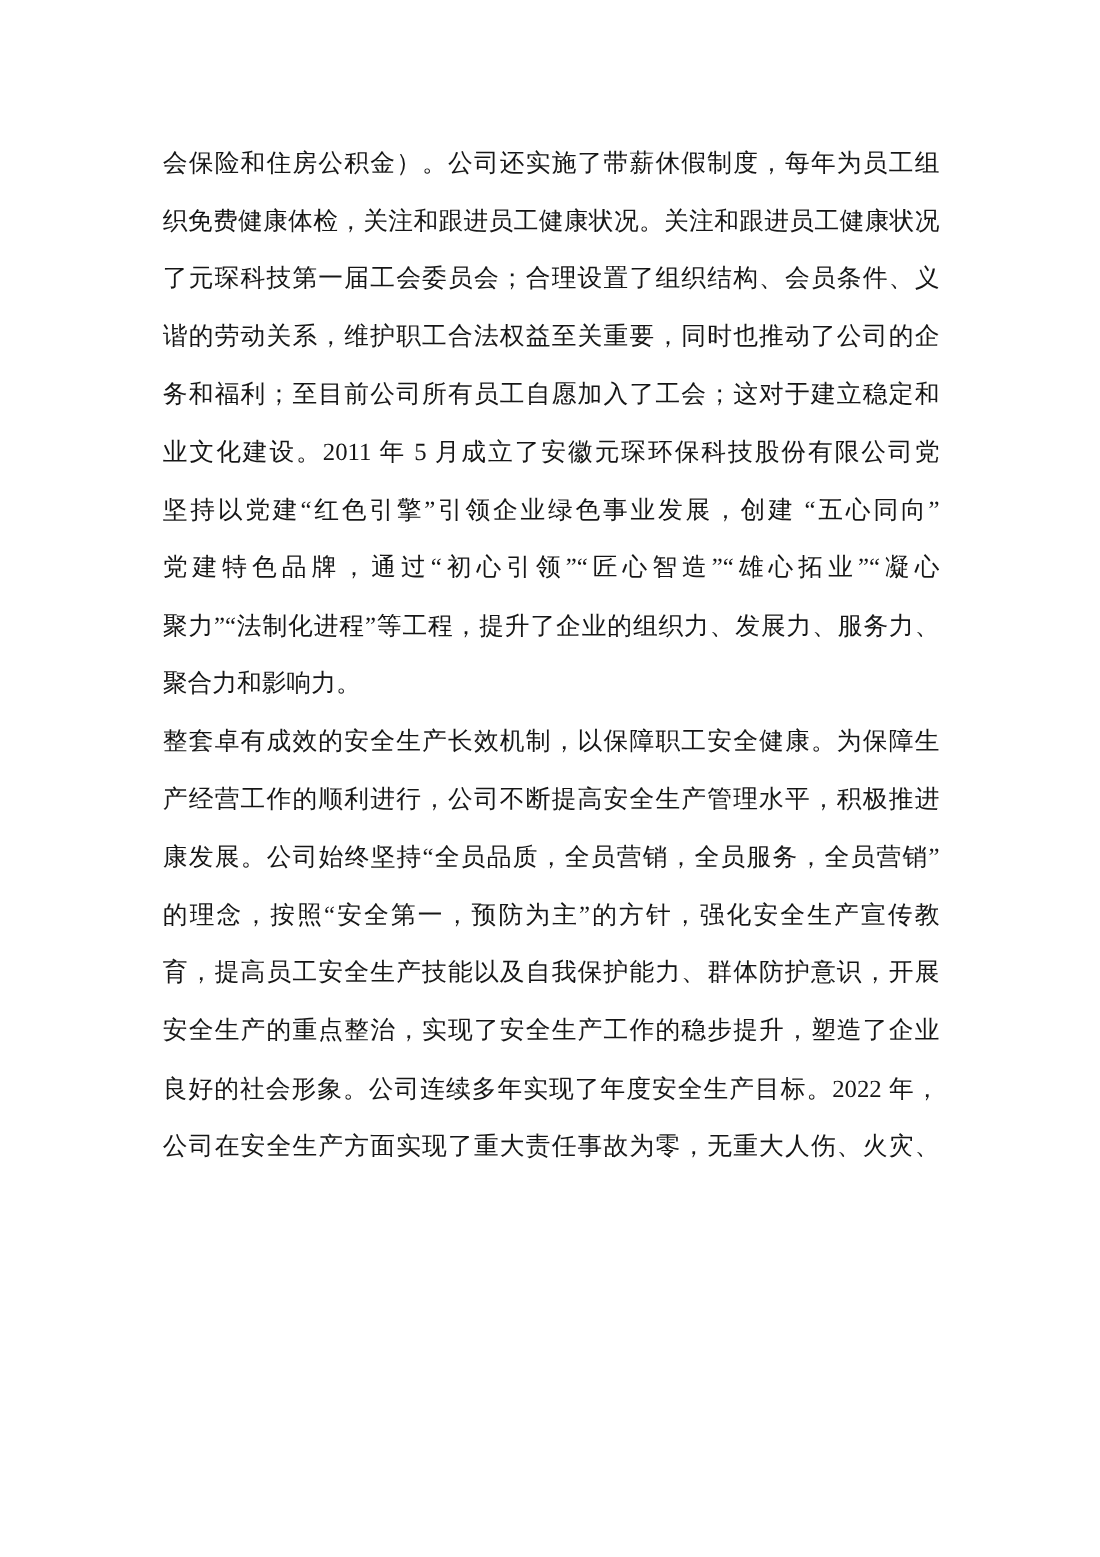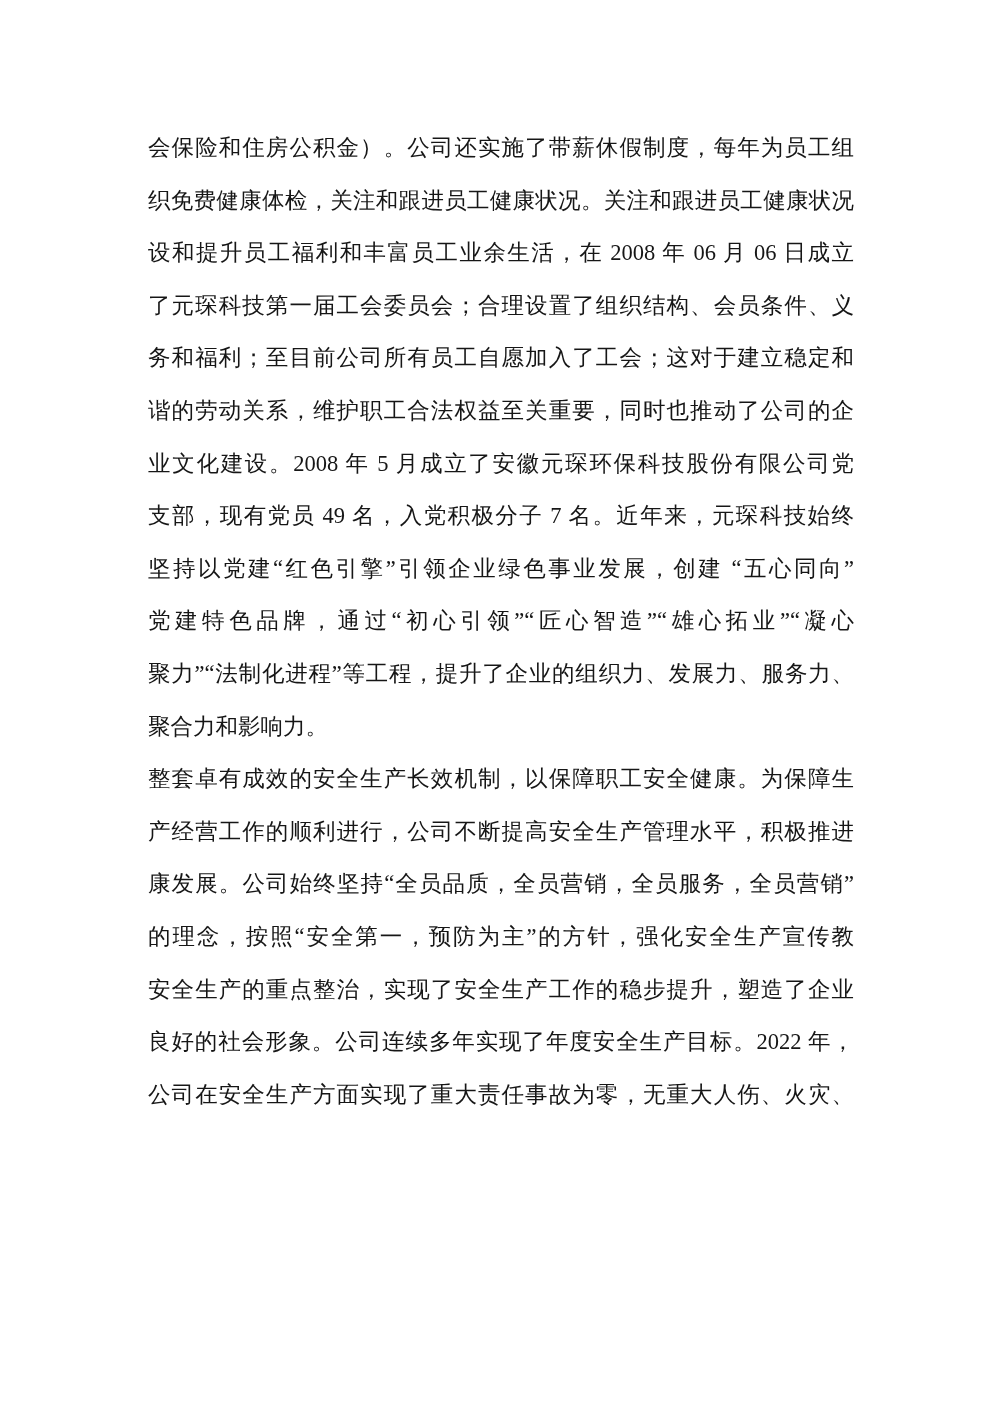--- a/index.html
+++ b/index.html
@@ -39,31 +39,30 @@
     padding-left: 57px;
   }
 </style>
 </head>
 <body>
 
 <div class="page">
   <div class="text-block">
       <div class="line">会保险和住房公积金）。公司还实施了带薪休假制度，每年为员工组</div>
       <div class="line">织免费健康体检，关注和跟进员工健康状况。关注和跟进员工健康状况</div>
-      <div class="line">设和提升员工福利和丰富员工业余生活，在 2008 年 06 月 06 日成立</div>
       <div class="line">了元琛科技第一届工会委员会；合理设置了组织结构、会员条件、义</div>
+      <div class="line">谐的劳动关系，维护职工合法权益至关重要，同时也推动了公司的企</div>
       <div class="line">务和福利；至目前公司所有员工自愿加入了工会；这对于建立稳定和</div>
-      <div class="line">谐的劳动关系，维护职工合法权益至关重要，同时也推动了公司的企</div>
-      <div class="line">业文化建设。2008 年 5 月成立了安徽元琛环保科技股份有限公司党</div>
-      <div class="line">支部，现有党员 49 名，入党积极分子 7 名。近年来，元琛科技始终</div>
+      <div class="line">业文化建设。2011 年 5 月成立了安徽元琛环保科技股份有限公司党</div>
       <div class="line">坚持以党建“红色引擎”引领企业绿色事业发展，创建 “五心同向”</div>
       <div class="line">党建特色品牌，通过“初心引领”“匠心智造”“雄心拓业”“凝心</div>
       <div class="line">聚力”“法制化进程”等工程，提升了企业的组织力、发展力、服务力、</div>
       <div class="line no-stretch">聚合力和影响力。</div>
       <div class="line">整套卓有成效的安全生产长效机制，以保障职工安全健康。为保障生</div>
       <div class="line">产经营工作的顺利进行，公司不断提高安全生产管理水平，积极推进</div>
       <div class="line">康发展。公司始终坚持“全员品质，全员营销，全员服务，全员营销”</div>
       <div class="line">的理念，按照“安全第一，预防为主”的方针，强化安全生产宣传教</div>
+      <div class="line">育，提高员工安全生产技能以及自我保护能力、群体防护意识，开展</div>
       <div class="line">安全生产的重点整治，实现了安全生产工作的稳步提升，塑造了企业</div>
       <div class="line">良好的社会形象。公司连续多年实现了年度安全生产目标。2022 年，</div>
       <div class="line">公司在安全生产方面实现了重大责任事故为零，无重大人伤、火灾、</div>
     </div>
 </div>
 
 </body></html>

